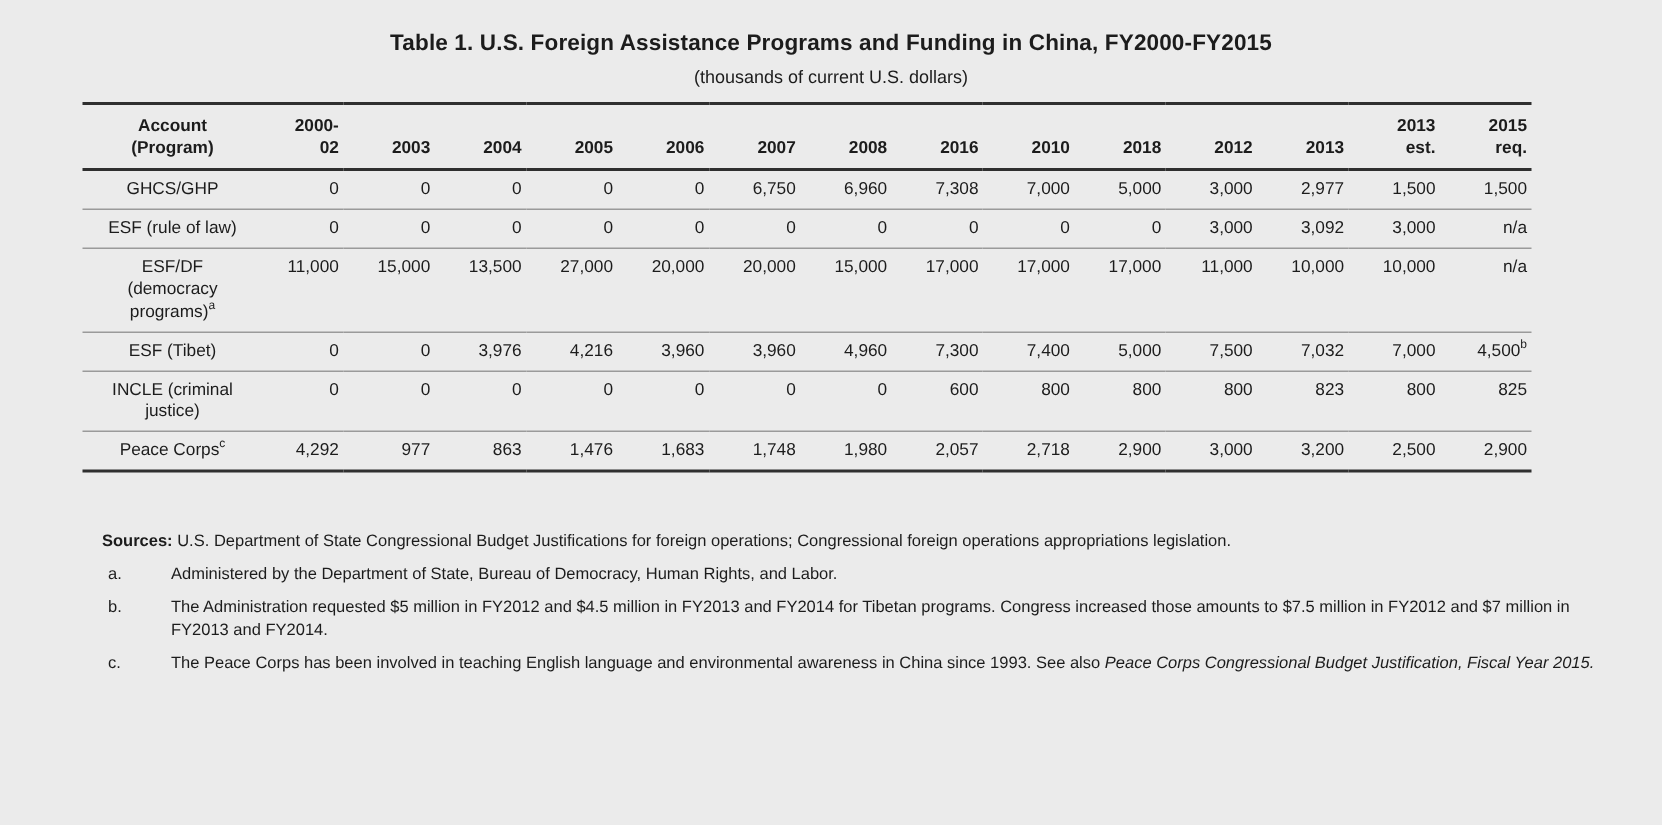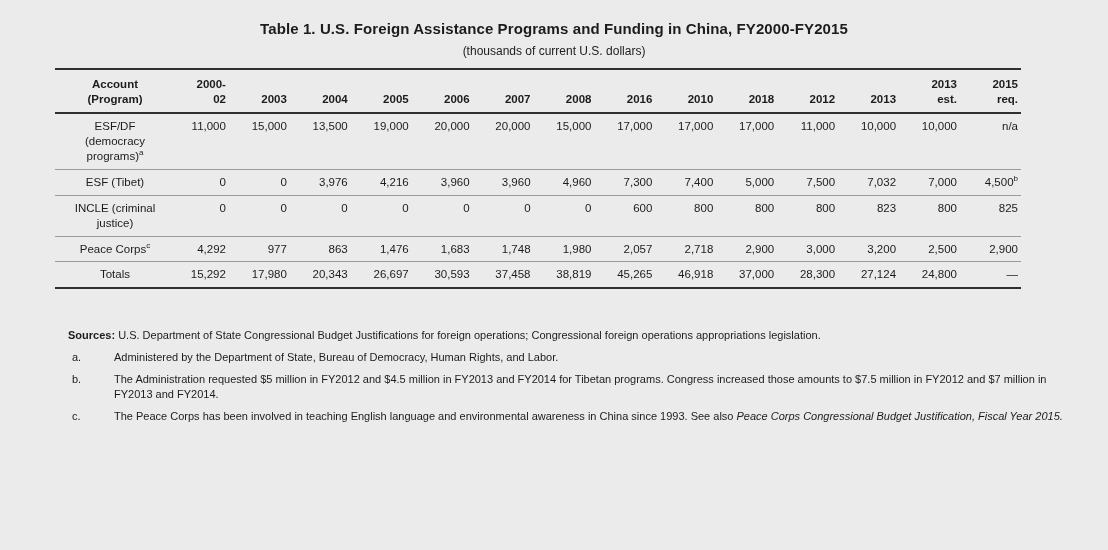--- a/index.html
+++ b/index.html
@@ -111,25 +111,59 @@
           <th>2012</th>
           <th>2013</th>
           <th>2013
 est.</th>
           <th>2015
 req.</th>
         </tr>
     </thead>
     <tbody>
         <tr>
+          <td class="col-label">GHCS/GHP</td>
+          <td>0</td>
+          <td>0</td>
+          <td>0</td>
+          <td>0</td>
+          <td>0</td>
+          <td>6,750</td>
+          <td>6,960</td>
+          <td>7,308</td>
+          <td>7,000</td>
+          <td>5,000</td>
+          <td>3,000</td>
+          <td>2,977</td>
+          <td>1,500</td>
+          <td>1,500</td>
+        </tr>
+        <tr>
+          <td class="col-label">ESF (rule of law)</td>
+          <td>0</td>
+          <td>0</td>
+          <td>0</td>
+          <td>0</td>
+          <td>0</td>
+          <td>0</td>
+          <td>0</td>
+          <td>0</td>
+          <td>0</td>
+          <td>0</td>
+          <td>3,000</td>
+          <td>3,092</td>
+          <td>3,000</td>
+          <td>n/a</td>
+        </tr>
+        <tr>
           <td class="col-label">ESF/DF (democracy programs)<sup>a</sup></td>
           <td>11,000</td>
           <td>15,000</td>
           <td>13,500</td>
-          <td>19,000</td>
+          <td>27,000</td>
           <td>20,000</td>
           <td>20,000</td>
           <td>15,000</td>
           <td>17,000</td>
           <td>17,000</td>
           <td>17,000</td>
           <td>11,000</td>
           <td>10,000</td>
           <td>10,000</td>
           <td>n/a</td>
@@ -177,37 +211,20 @@
           <td>1,683</td>
           <td>1,748</td>
           <td>1,980</td>
           <td>2,057</td>
           <td>2,718</td>
           <td>2,900</td>
           <td>3,000</td>
           <td>3,200</td>
           <td>2,500</td>
           <td>2,900</td>
-        </tr>
-        <tr class="total-row">
-          <td class="col-label">Totals</td>
-          <td>15,292</td>
-          <td>17,980</td>
-          <td>20,343</td>
-          <td>26,697</td>
-          <td>30,593</td>
-          <td>37,458</td>
-          <td>38,819</td>
-          <td>45,265</td>
-          <td>46,918</td>
-          <td>37,000</td>
-          <td>28,300</td>
-          <td>27,124</td>
-          <td>24,800</td>
-          <td>—</td>
         </tr>
       </tbody>
   </table>
 
   <div class="notes">
     <div class="sources">
       <b>Sources:</b><span> U.S. Department of State Congressional Budget Justifications for foreign operations; Congressional foreign operations appropriations legislation.</span>
     </div>
     <div>
         <div class="fn-item">

